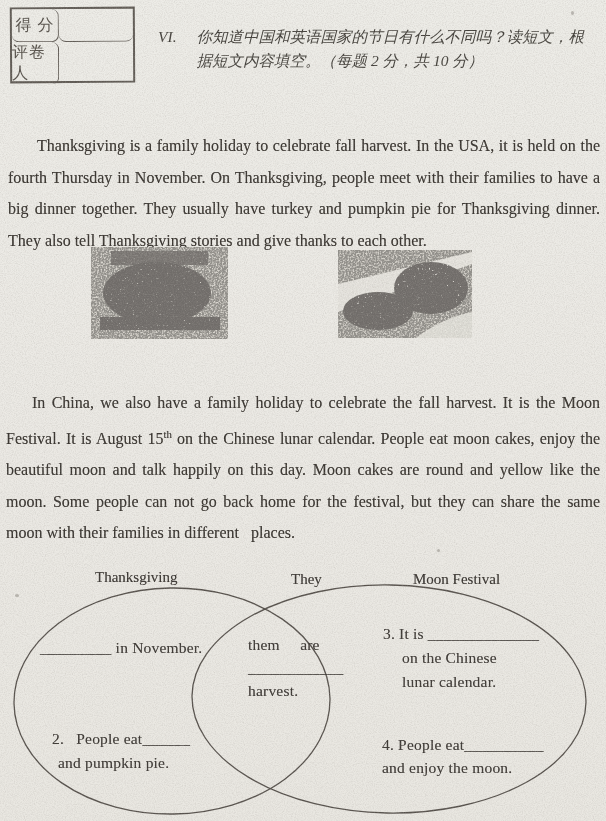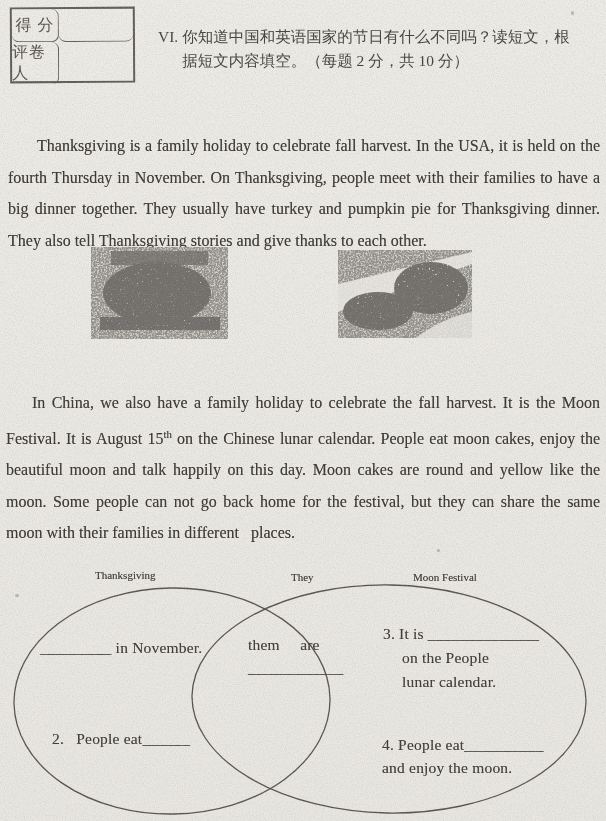--- a/index.html
+++ b/index.html
@@ -14,34 +14,34 @@
     position:absolute;left:10px;top:7px;width:121px;height:72px;
     border:2px solid #5f5a54;display:grid;grid-template-columns:47px 1fr;grid-template-rows:33px 1fr;
     transform:rotate(-0.35deg);color:#55504a;
   }
   .score-table .cell{border-right:1.5px solid #5f5a54;border-bottom:1.5px solid #5f5a54;
     display:flex;align-items:center;justify-content:center;
     font-size:16px;letter-spacing:1px;border-radius:7px;}
   .score-table .cell.last-col{border-right:none;}
   .score-table .cell.last-row{border-bottom:none;}
   
-  .sec-header{position:absolute;left:158px;top:25px;display:flex;gap:4px;
-    font-size:15.5px;line-height:23.5px;color:#43403b;}
+  .sec-header{position:absolute;left:158px;top:25px;display:flex;gap:20px;
+    font-size:15.5px;line-height:23.5px;color:#43403b;font-style:italic;}
   .sec-header .lines div{white-space:nowrap;}
   
   .passage{position:absolute;text-align:justify;font-size:16px;line-height:31.5px;
     text-shadow:0 0 .6px rgba(56,52,47,.5);}
   #p1{left:8px;top:114px;width:592px;text-indent:29px;}
   #p2{left:6px;top:371px;width:594px;text-indent:26px;}
   sup{font-size:68%;vertical-align:super;}
   
   .photo-fig{position:absolute;margin:0;line-height:0;}
   
   .venn-svg{position:absolute;left:0;top:545px;}
-  .vlabel{position:absolute;font-size:11px;color:#3a3632;white-space:pre;
+  .vlabel{position:absolute;font-size:15px;color:#3a3632;white-space:pre;
     text-shadow:0 0 .5px rgba(58,54,50,.5);}
   .vitem{position:absolute;color:#3c3834;}
   .vline{white-space:pre;font-size:15.5px;line-height:23px;letter-spacing:.2px;
     text-shadow:0 0 .5px rgba(60,56,52,.45);}
   .speck{position:absolute;background:#8d8982;border-radius:50%;opacity:.55;}
 </style>
 </head>
 <body>
 
 <div class="page">
@@ -113,30 +113,32 @@
   <div class="vlabel" style="left:95px;top:569px">Thanksgiving</div>
   <div class="vlabel" style="left:291px;top:571px">They</div>
   <div class="vlabel" style="left:413px;top:571px">Moon Festival</div>
 
   <div class="vitem" style="left:40px;top:637px">
     <div class="vline" style="line-height:22px">_________ in November.</div>
   </div>
 
   <div class="vitem" style="left:52px;top:727px">
     <div class="vline" style="line-height:24px">2.   People eat______</div>
+    <div class="vline" style="padding-left:6px;line-height:24px">and pumpkin pie.</div>
   </div>
 
   <div class="vitem" style="left:248px;top:633px">
     <div class="vline">them     are</div>
     <div class="vline">____________</div>
+    <div class="vline">harvest.</div>
   </div>
 
   <div class="vitem" style="left:383px;top:622px">
     <div class="vline" style="line-height:24px">3. It is ______________</div>
-    <div class="vline" style="padding-left:19px;line-height:24px">on the People</div>
+    <div class="vline" style="padding-left:19px;line-height:24px">on the Chinese</div>
     <div class="vline" style="padding-left:19px;line-height:24px">lunar calendar.</div>
   </div>
 
   <div class="vitem" style="left:382px;top:733px">
     <div class="vline">4. People eat__________</div>
     <div class="vline">and enjoy the moon.</div>
   </div>
 
   <div class="speck" style="left:571px;top:11px;width:3px;height:4px"></div>
   <div class="speck" style="left:15px;top:594px;width:4px;height:3px"></div>

